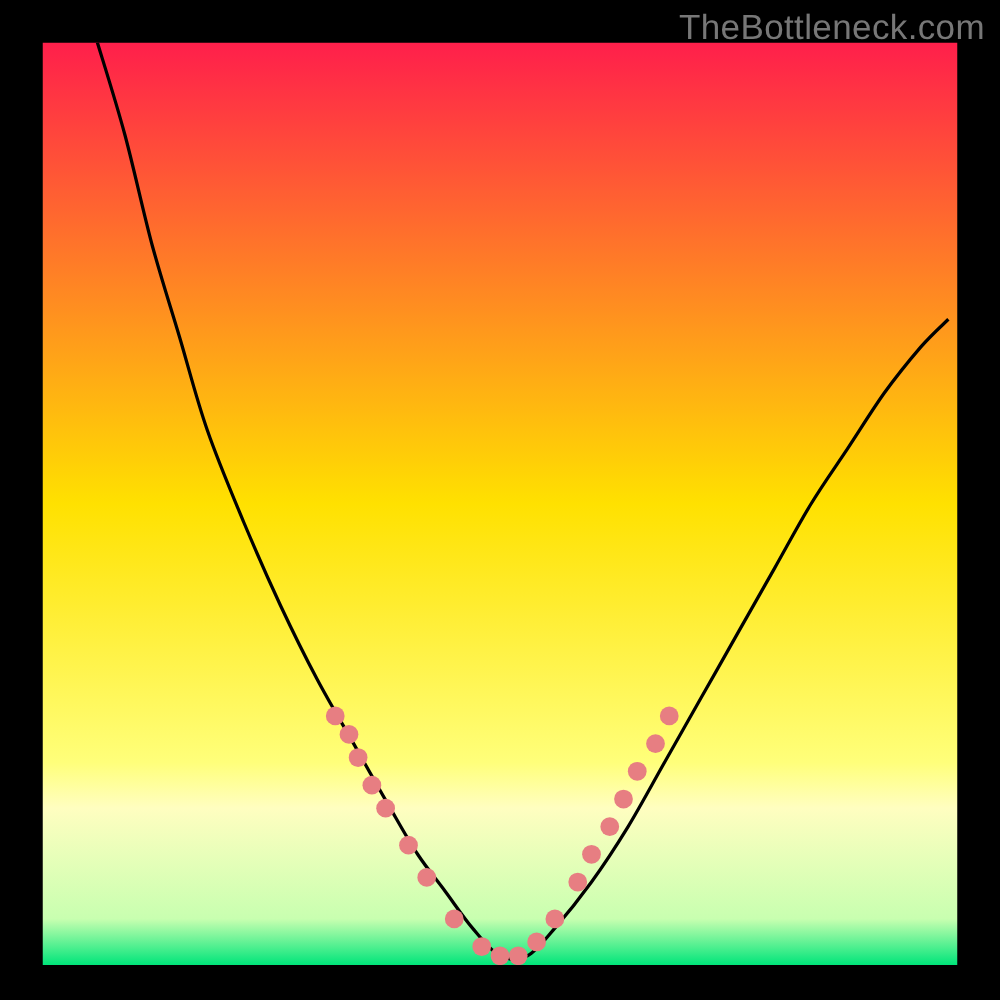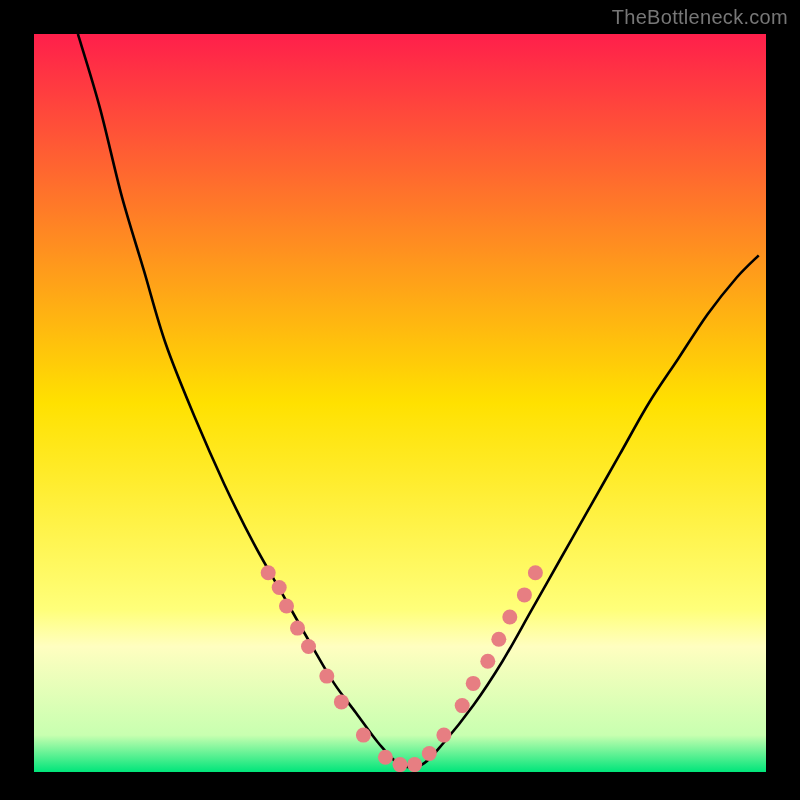--- a/index.html
+++ b/index.html
@@ -14,21 +14,21 @@
     width: 800px;
     height: 800px;
     background: #000;
     position: relative;
   }
   .watermark {
     position: absolute;
     top: 6px;
     right: 12px;
     color: #777;
-    font-size: 20px;
+    font-size: 28px;
     z-index: 10;
     letter-spacing: 0.3px;
   }
   .plot-frame {
     position: absolute;
     left: 34px;
     top: 34px;
     width: 732px;
     height: 738px;
     background: #000;

